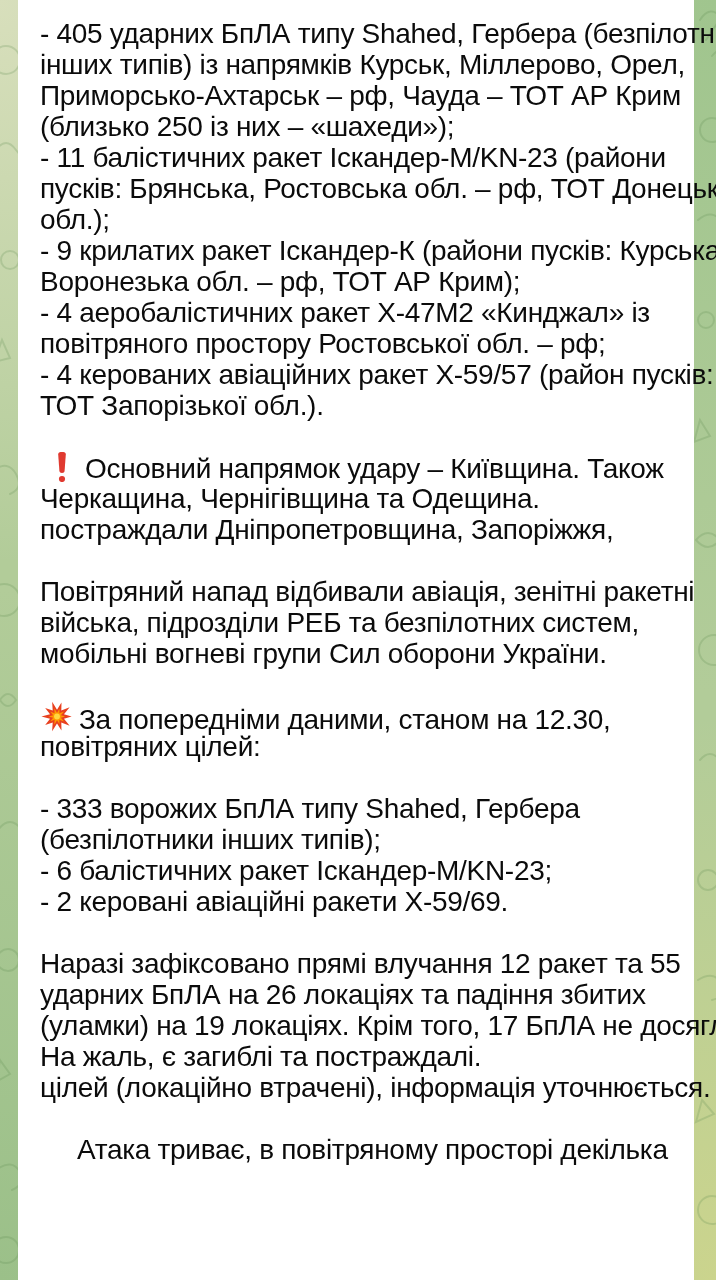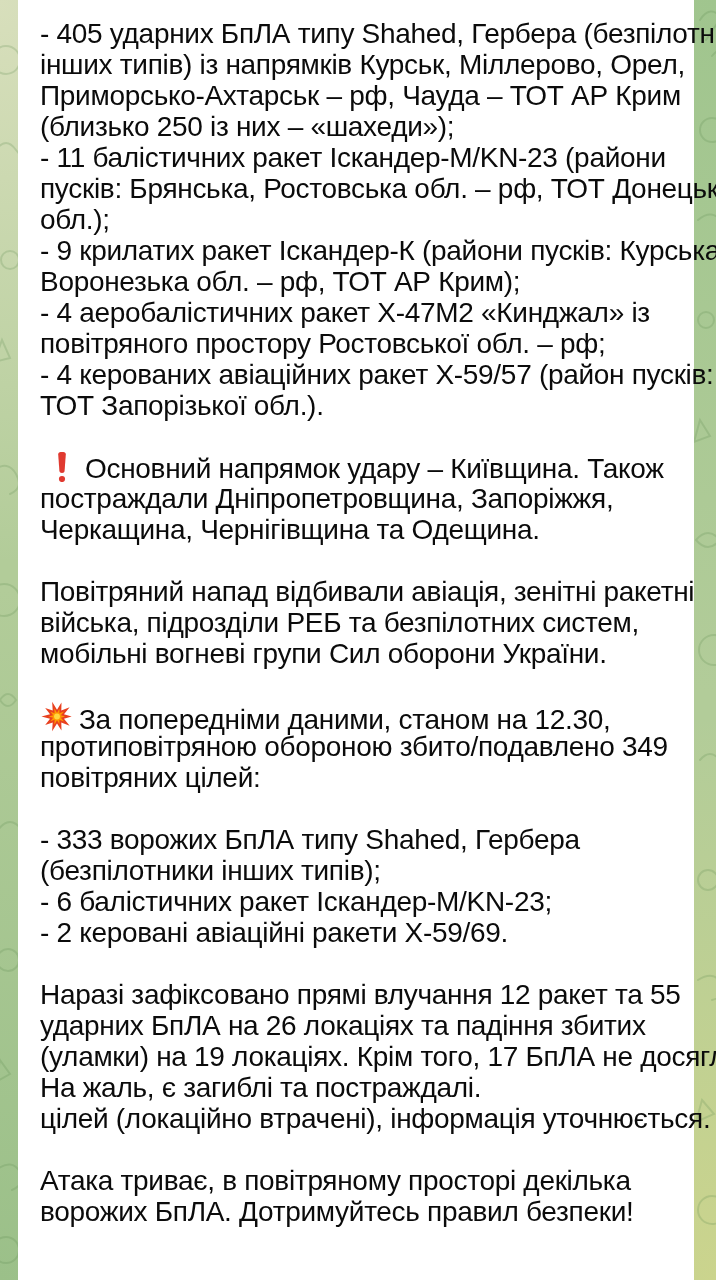--- a/index.html
+++ b/index.html
@@ -30,21 +30,21 @@
     background: #ffffff;
   }
   .content {
     padding: 18px 14px 0 22px;
     font-size: 28px;
     line-height: 31px;
     letter-spacing: -0.3px;
     color: #0b0b0b;
   }
   .paragraph { margin: 0 0 31px 0; }
-  .paragraph:last-child { margin-bottom: 0; }
+  .paragraph:last-child { margin-bottom: 0; margin-left: 37px; }
   .line { white-space: nowrap; height: 31px; }
   .emoji {
     display: inline-block;
     vertical-align: -4px;
     line-height: 0;
   }
   .emoji.red-exclamation { margin-left: 12px; margin-right: 13px; }
   .emoji.collision { margin-right: 5px; }
 </style>
 </head>
@@ -96,48 +96,46 @@
         <div class="line">- 4 аеробалістичних ракет Х-47М2 «Кинджал» із</div>
         <div class="line">повітряного простору Ростовської обл. – рф;</div>
         <div class="line">- 4 керованих авіаційних ракет Х-59/57 (район пусків:</div>
         <div class="line">ТОТ Запорізької обл.).</div>
       </div>
       <div class="paragraph">
         <div class="line"><span class="emoji red-exclamation"><svg width="20" height="30" viewBox="0 0 20 30">
               <path d="M6.2 2.6 C6.1 1.2 7.2 0 8.6 0 L11.4 0 C12.8 0 13.9 1.2 13.8 2.6 L12.6 18.8 C12.5 20.1 11.4 21.1 10.1 21.1 L9.9 21.1 C8.6 21.1 7.5 20.1 7.4 18.8 Z" fill="#e03a30"></path>
               <circle cx="10" cy="27" r="3.1" fill="#e03a30"></circle>
             </svg></span>Основний напрямок удару – Київщина. Також</div>
+        <div class="line">Черкащина, Чернігівщина та Одещина.</div>
         <div class="line">постраждали Дніпропетровщина, Запоріжжя,</div>
-        <div class="line">Черкащина, Чернігівщина та Одещина.</div>
       </div>
       <div class="paragraph">
         <div class="line">Повітряний напад відбивали авіація, зенітні ракетні</div>
         <div class="line">війська, підрозділи РЕБ та безпілотних систем,</div>
         <div class="line">мобільні вогневі групи Сил оборони України.</div>
       </div>
       <div class="paragraph">
         <div class="line"><span class="emoji collision"><svg width="34" height="33" viewBox="0 0 36 36">
               <polygon fill="#e8401f" points="34,18 25.6,20.5 31.8,28 22.7,24.5 22.9,33.2 18,25.5 12.7,34.2 13.3,24.5 5.1,27.4 10.4,20.5 1,18 10.4,15.5 5.1,8.6 13.3,11.5 12.7,1.8 18,10.5 22.9,2.8 22.7,11.5 31.8,8 25.6,15.5"></polygon>
               <polygon fill="#ff9800" points="26.8,18 22.2,19.4 25.6,23.5 20.6,21.6 20.7,26.4 18,22.1 15.1,26.9 15.4,21.6 10.9,23.2 13.8,19.4 8.7,18 13.8,16.6 10.9,12.8 15.4,14.4 15.1,9.1 18,13.9 20.7,9.6 20.6,14.4 25.6,12.5 22.2,16.6"></polygon>
               <circle cx="18" cy="18" r="3.2" fill="#ffd740"></circle>
             </svg></span>За попередніми даними, станом на 12.30,</div>
-        <div class="line">протиповітряною обороною збито/подавлено 349</div>
         <div class="line">повітряних цілей:</div>
       </div>
       <div class="paragraph">
         <div class="line">- 333 ворожих БпЛА типу Shahed, Гербера</div>
         <div class="line">(безпілотники інших типів);</div>
         <div class="line">- 6 балістичних ракет Іскандер-М/KN-23;</div>
         <div class="line">- 2 керовані авіаційні ракети Х-59/69.</div>
       </div>
       <div class="paragraph">
         <div class="line">Наразі зафіксовано прямі влучання 12 ракет та 55</div>
         <div class="line">ударних БпЛА на 26 локаціях та падіння збитих</div>
         <div class="line">(уламки) на 19 локаціях. Крім того, 17 БпЛА не досягли</div>
         <div class="line">На жаль, є загиблі та постраждалі.</div>
         <div class="line">цілей (локаційно втрачені), інформація уточнюється.</div>
       </div>
       <div class="paragraph">
         <div class="line">Атака триває, в повітряному просторі декілька</div>
-        <div class="line">ворожих БпЛА. Дотримуйтесь правил безпеки!</div>
       </div>
     </div>
 </div>
 
 </body></html>

